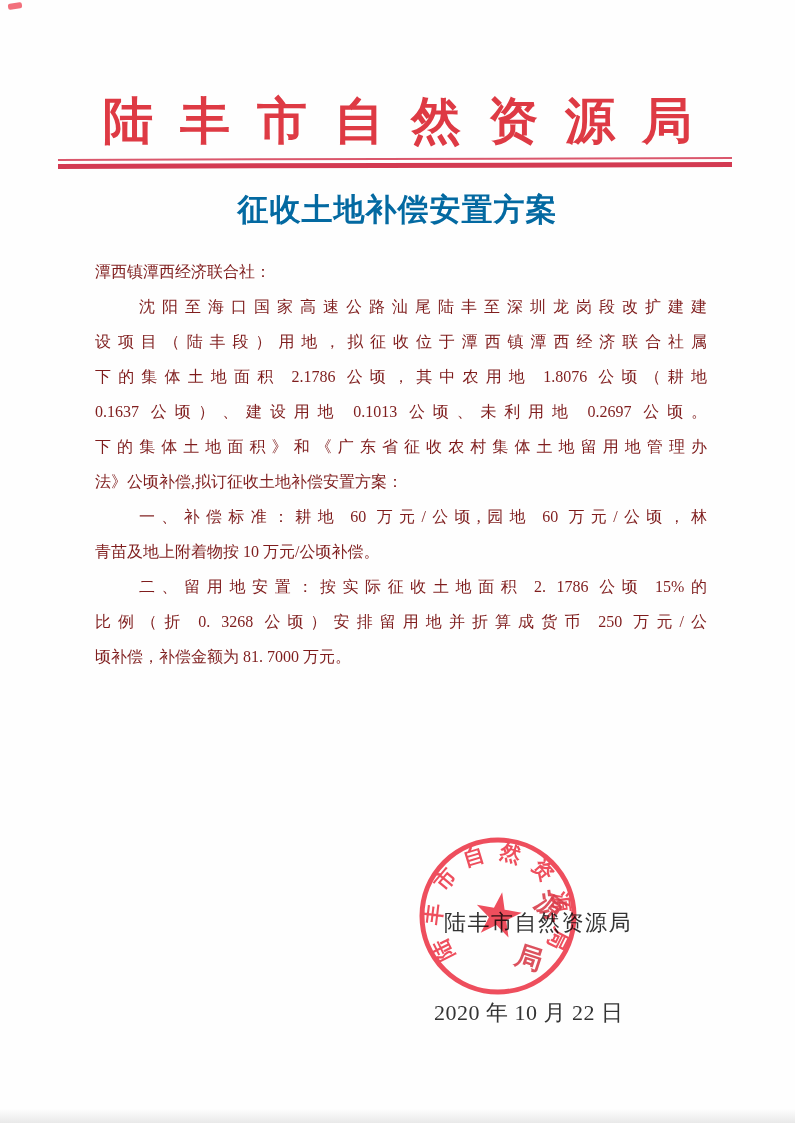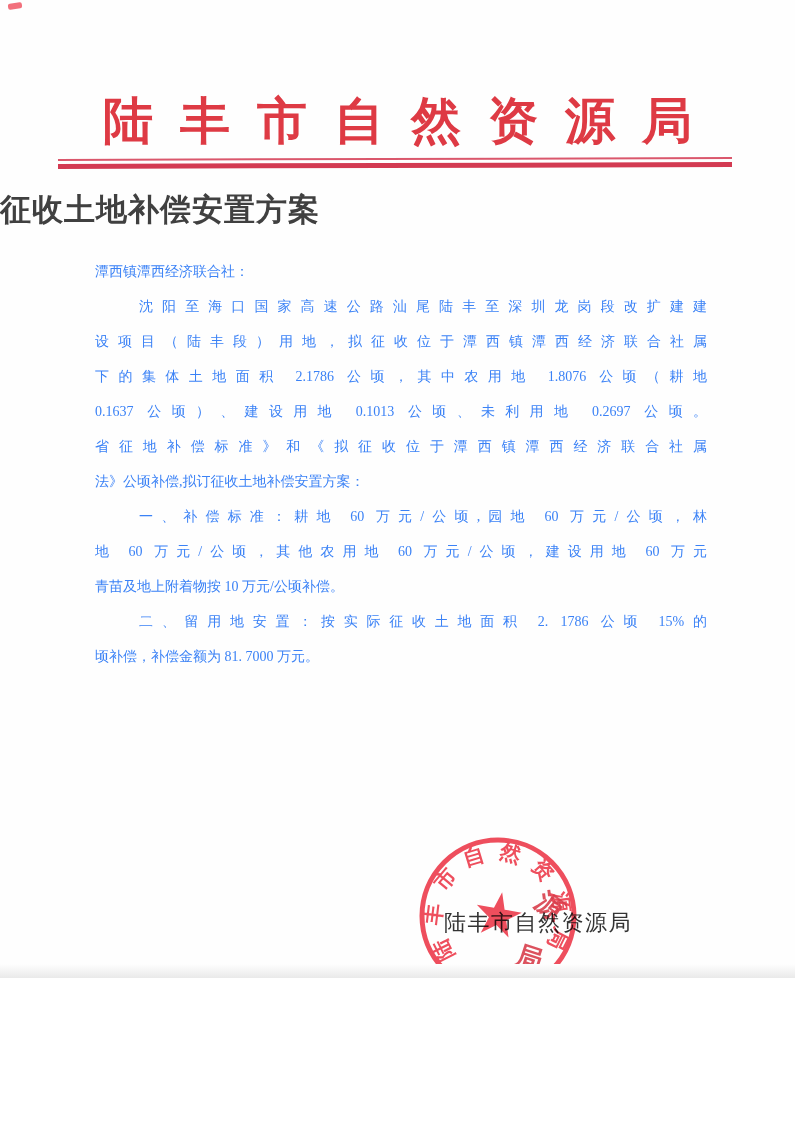--- a/index.html
+++ b/index.html
@@ -1,21 +1,21 @@
 <!DOCTYPE html>
 <html style="--header_red: #de3a44; --divider_red: #d33a52; --seal_red: #ee4050; --body_ink: #3a3a3a;"><head>
 <meta charset="utf-8">
 <style>
   * { margin: 0; padding: 0; box-sizing: border-box; }
   html, body { background: #ffffff; }
   body { font-family: "Liberation Serif", "DejaVu Serif", serif; }
   .page {
     position: relative;
     width: 795px;
-    height: 978px;
+    height: 1123px;
     background: #fefefe;
     overflow: hidden;
   }
   .corner-mark {
     position: absolute;
     left: 8px; top: 3px;
     width: 14px; height: 6px;
     background: var(--seal_red, #e04040);
     opacity: .75;
     border-radius: 2px;
@@ -47,32 +47,33 @@
     opacity: .85;
   }
   .divider-thick {
     height: 5px;
     background: var(--divider_red, #d33a52);
   }
   .doc-title {
     position: absolute;
     left: 0; top: 189px;
     width: 100%;
+    text-align: center;
     font-size: 31px;
     font-weight: 700;
     letter-spacing: 1px;
-    color: #404040;
+    color: #0369a1;
     font-family: "Liberation Sans", "DejaVu Sans", sans-serif;
   }
   .body-block {
     position: absolute;
     left: 95px; top: 254px;
     width: 612px;
-    color: #3b82f6;
-    font-size: 14px;
+    color: #7f1d1d;
+    font-size: 16px;
   }
   .line {
     height: 35px;
     line-height: 35px;
     white-space: nowrap;
     text-align: justify;
     text-align-last: justify;
     text-justify: inter-character;
     overflow: visible;
   }
@@ -138,26 +139,26 @@
   </div>
 
   <h2 class="doc-title">征收土地补偿安置方案</h2>
 
   <div class="body-block">
     <div class="line noj">潭西镇潭西经济联合社：</div>
     <div class="line indent">沈阳至海口国家高速公路汕尾陆丰至深圳龙岗段改扩建建</div>
     <div class="line">设项目（陆丰段）用地，拟征收位于潭西镇潭西经济联合社属</div>
     <div class="line">下的集体土地面积 2.1786 公顷，其中农用地 1.8076 公顷（耕地</div>
     <div class="line">0.1637 公顷）、建设用地 0.1013 公顷、未利用地 0.2697 公顷。</div>
-    <div class="line">省征地补偿标准》和《拟征收位于潭西镇潭西经济联合社属</div>
+    <div class="line">下的集体土地面积》和《广东省征收农村集体土地留用地管理办</div>
     <div class="line noj">法》公顷补偿,拟订征收土地补偿安置方案：</div>
     <div class="line indent">一、补偿标准：耕地 60 万元/公顷,园地 60 万元/公顷，林</div>
-    <div class="line">地 60 万元/公顷，其他农用地 60 万元/公顷，建设用地 60 万元</div>
     <div class="line noj">青苗及地上附着物按 10 万元/公顷补偿。</div>
     <div class="line indent">二、留用地安置：按实际征收土地面积 2. 1786 公顷 15%的</div>
+    <div class="line">比例（折 0. 3268 公顷）安排留用地并折算成货币 250 万元/公</div>
     <div class="line noj">顷补偿，补偿金额为 81. 7000 万元。</div>
   </div>
 
   <div class="signature">陆丰市自然资源局</div>
   <div class="sign-date">2020 年 10 月 22 日</div>
 
   <svg class="seal" viewBox="0 0 164 164">
     <circle class="seal-ring" cx="82" cy="82" r="76" stroke-width="5"></circle>
     <polygon class="seal-star" transform="rotate(10 82 82)" points="82,58 87.4,74.6 104.8,74.6 90.8,84.8 96.1,101.4 82,91.2 67.9,101.4 73.3,84.8 59.2,74.6 76.6,74.6"></polygon>
     <path id="sealArc" d="M 41.7 122.3 A 57 57 0 1 1 122.3 122.3" fill="none"></path>

